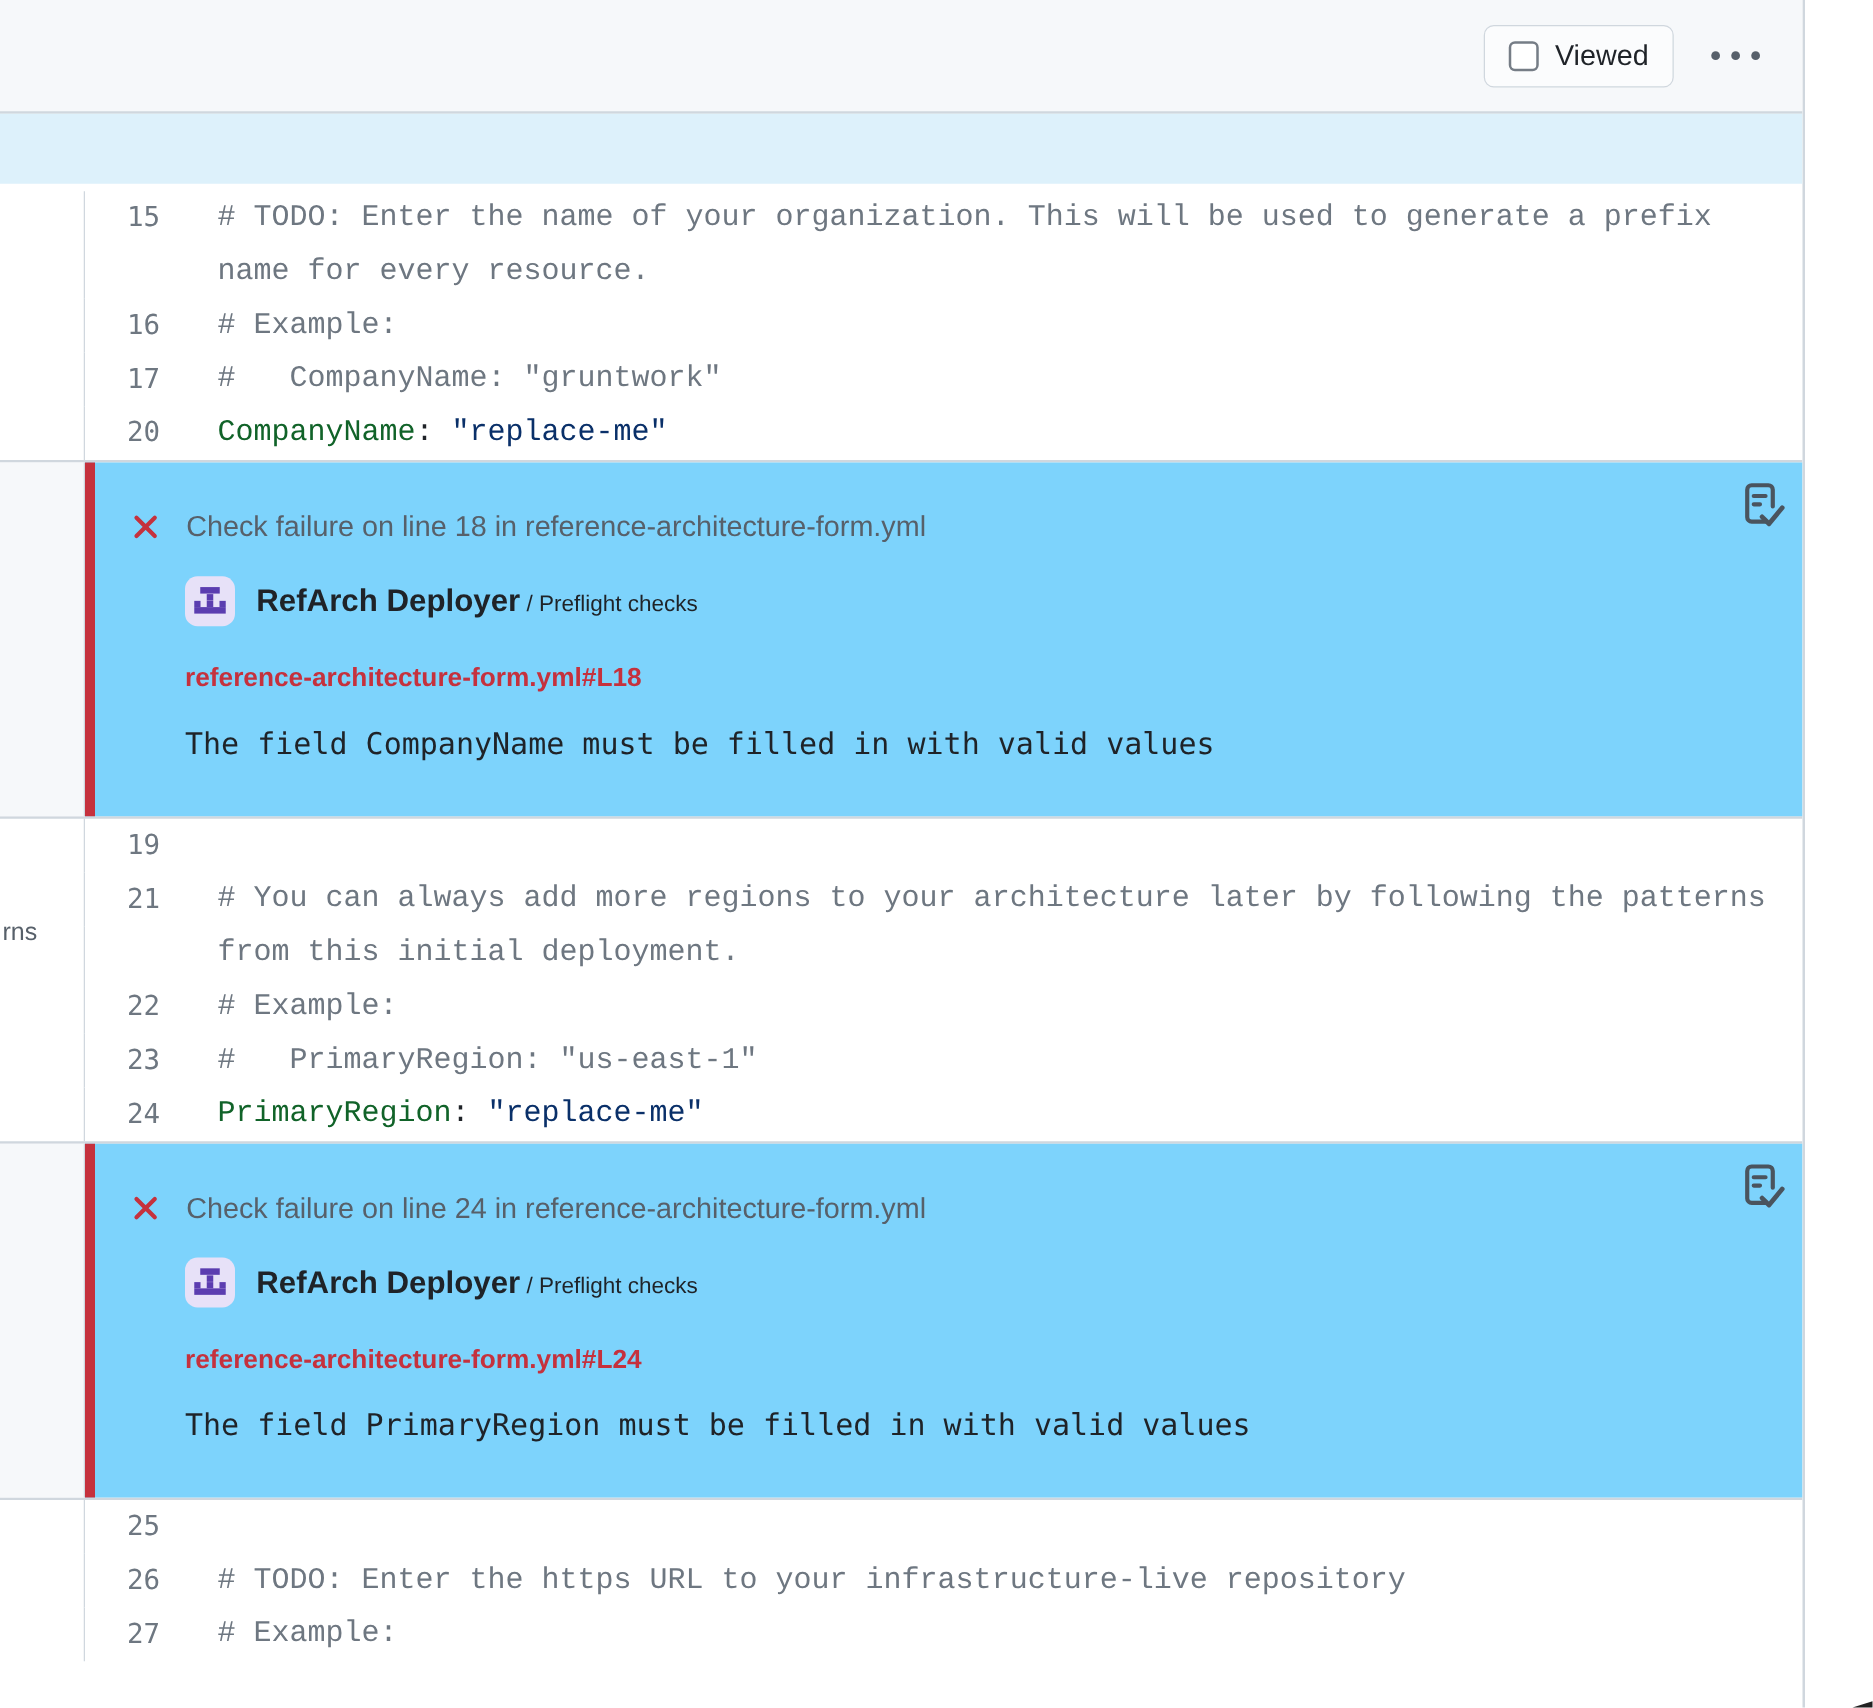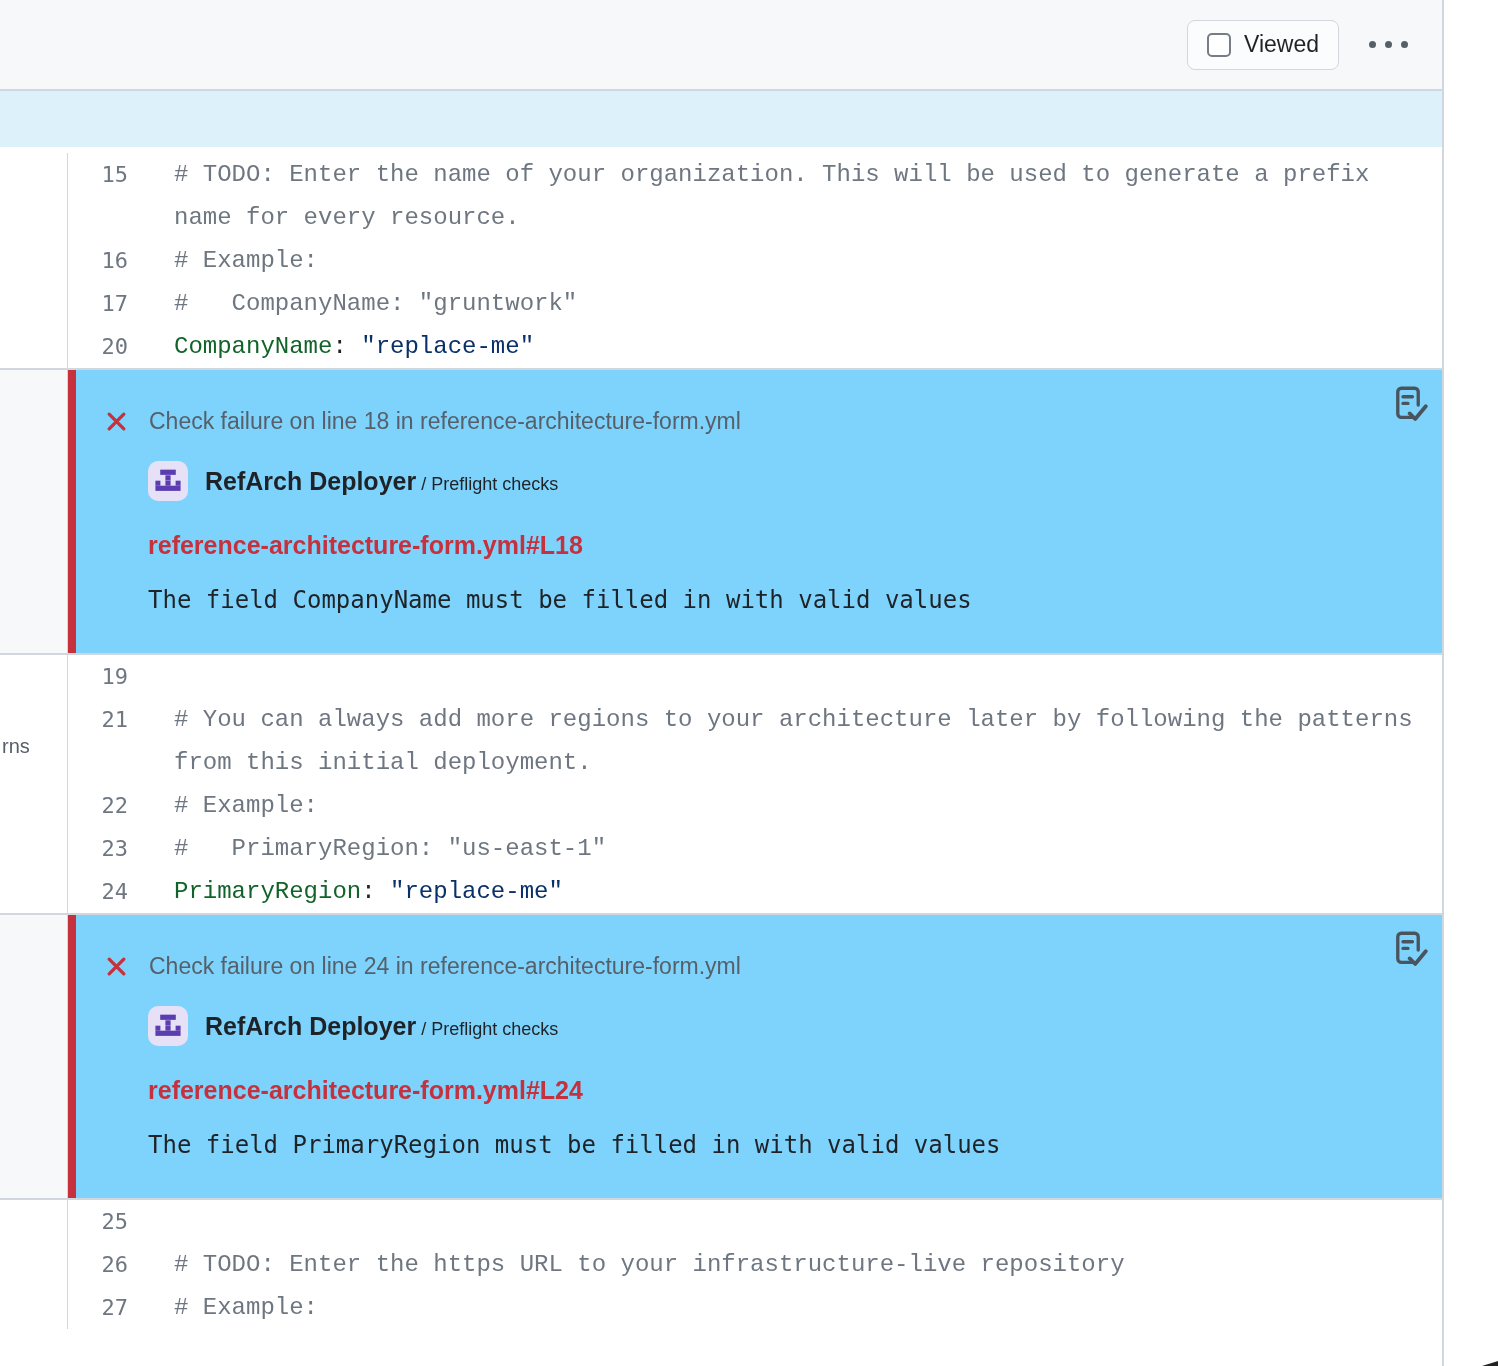--- a/index.html
+++ b/index.html
@@ -80,21 +80,21 @@
   .ann-header{display:flex;align-items:center;gap:21px;padding-top:38px;}
   .ann-header-text{font-size:23px;color:var(--text-secondary);}
   .ann-app{margin:26px 0 0 43px;display:flex;align-items:center;gap:17px;}
   .ann-avatar{
     width:40px;height:40px;border-radius:10px;background:var(--avatar-bg);
     display:flex;align-items:center;justify-content:center;flex:none;
   }
   .ann-app-name{font-size:25px;font-weight:bold;color:var(--text-primary);}
   .ann-check-name{font-size:18px;color:var(--text-primary);}
   .ann-link{
-    display:inline-block;margin:30px 0 0 43px;font-size:25px;font-weight:bold;
+    display:inline-block;margin:30px 0 0 43px;font-size:21px;font-weight:bold;
     color:var(--danger);cursor:pointer;text-decoration:none;
   }
   .ann-msg{
     margin:26px 0 0 43px;font-family:"DejaVu Sans Mono",monospace;
     font-size:24px;color:var(--text-primary);
   }
   .ann-corner{position:absolute;top:12px;right:14px;cursor:pointer;}
   
   .cursor-tip{
     position:absolute;right:0;bottom:0;width:0;height:0;

